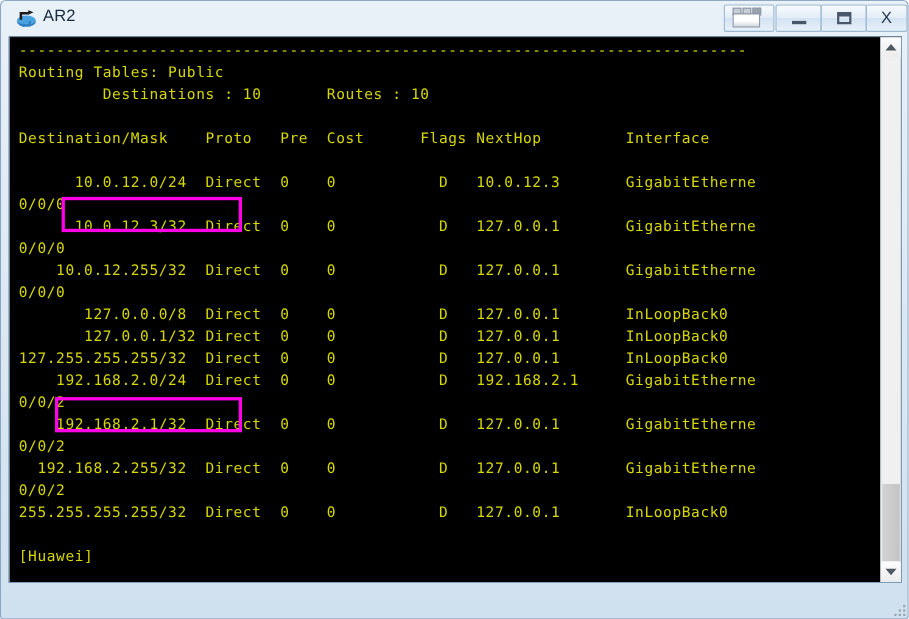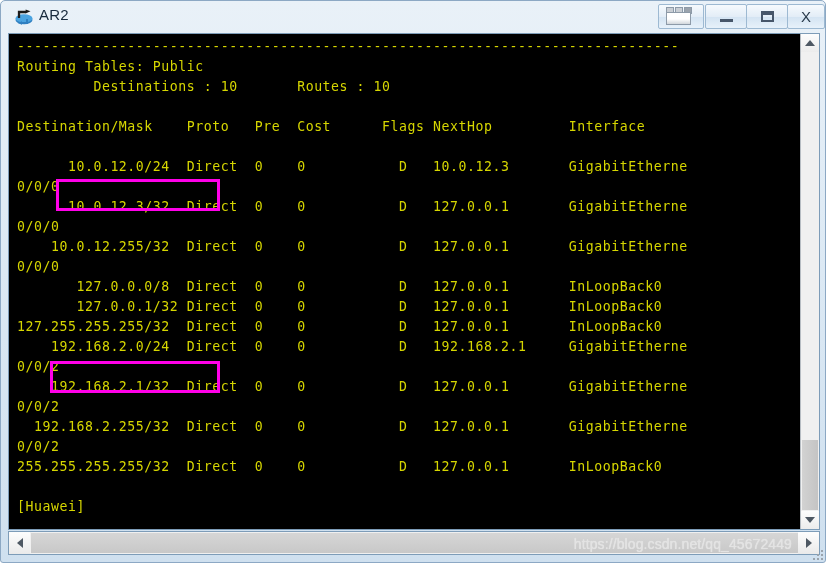--- a/index.html
+++ b/index.html
@@ -319,31 +319,20 @@
       <div class="sb-arrow" id="vs-up">
         <span class="chev up"></span>
       </div>
       <div id="vs-thumb"></div>
       <div class="sb-arrow" id="vs-down">
         <span class="chev down"></span>
       </div>
     </div>
   </div>
 
-  <div id="hscroll-wrap">
-    <div id="hs-left">
-      <span class="chev-h left"></span>
-    </div>
-    <div id="hs-thumb">
-      <span id="watermark">https://blog.csdn.net/qq_45672449</span>
-    </div>
-    <div id="hs-right">
-      <span class="chev-h right"></span>
-    </div>
-  </div>
 
   <div id="resize-grip">
     <i style="right:0px;bottom:0px;"></i>
       <i style="right:4px;bottom:0px;"></i>
       <i style="right:8px;bottom:0px;"></i>
     <i style="right:0px;bottom:4px;"></i>
       <i style="right:4px;bottom:4px;"></i>
     <i style="right:0px;bottom:8px;"></i>
   </div>
 

